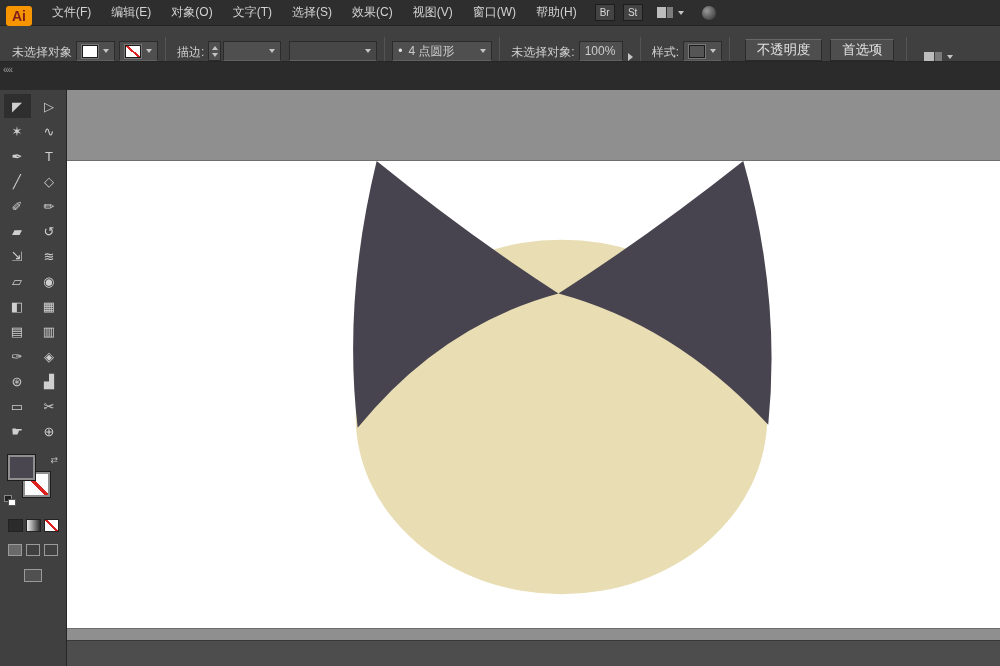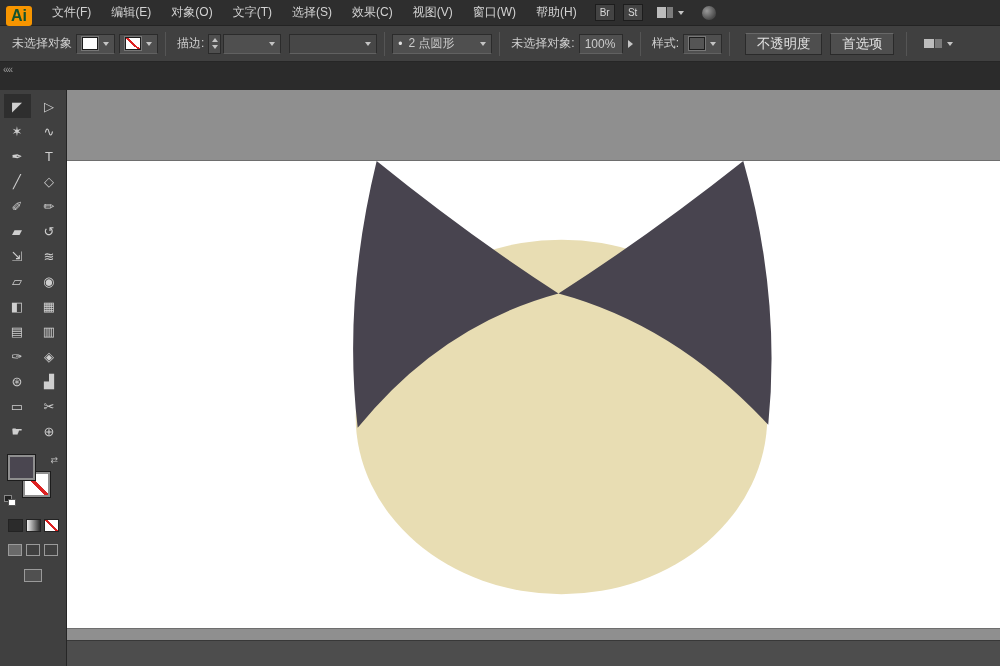--- a/index.html
+++ b/index.html
@@ -1,33 +1,33 @@
 <!DOCTYPE html>
 <html><head>
 <meta charset="utf-8">
 <style>
   * { margin:0; padding:0; box-sizing:border-box; }
   html,body { width:1000px; height:666px; overflow:hidden; }
   body { font-family:"Liberation Sans", sans-serif; background:#2e2e2e; color:#cccccc; font-size:12px; }
 
   
   .menubar { height:26px; background:#2e2e2e; display:flex; align-items:center; border-bottom:1px solid #232323; }
-  .logo { width:26px; height:20px; margin:7px 10px 0 6px; background:#f79500; color:#14532d; font-weight:bold;
-          display:flex; align-items:center; justify-content:center; border-radius:3px; font-size:16px; }
+  .logo { width:26px; height:20px; margin:7px 10px 0 6px; background:#f79500; color:#7f1d1d; font-weight:bold;
+          display:flex; align-items:center; justify-content:center; border-radius:3px; font-size:14px; }
   .menu-item { padding:0 10px; height:26px; display:flex; align-items:center; color:#d2d2d2; cursor:default; }
   .mbadge { min-width:20px; height:17px; padding:0 2px; background:#434343; border:1px solid #1d1d1d;
             color:#d8d8d8; font-size:10px; display:flex; align-items:center; justify-content:center; margin-left:8px; }
   .ws-icon { display:flex; align-items:center; margin-left:14px; }
   .ws-sq1 { width:9px; height:11px; background:#bdbdbd; }
   .ws-sq2 { width:6px; height:11px; background:#7c7c7c; margin-left:1px; }
   .sync-icon { width:14px; height:14px; border-radius:50%; margin-left:18px;
                background:radial-gradient(circle at 35% 35%, #9a9a9a, #4a4a4a 70%); }
 
   
-  .controlbar { height:36px; background:#404040; border-bottom:1px solid #262626; display:flex; align-items:center; padding:0 8px; }
+  .controlbar { height:36px; background:#404040; border-bottom:1px solid #262626; display:flex; align-items:flex-end; padding:0 8px; }
   .cb-sep { width:1px; height:24px; background:#2c2c2c; border-right:1px solid #555; margin:0 7px; }
   .cb-label { color:#cfcfcf; margin:0 4px; white-space:nowrap; }
   .dd { height:20px; background:#4f4f4f; border:1px solid #2b2b2b; border-bottom-color:#616161;
         display:flex; align-items:center; padding:0 5px; cursor:default; }
   .dd.disabled { background:#474747; }
   .chev { width:0; height:0; border-left:3px solid transparent; border-right:3px solid transparent;
           border-top:4px solid #c4c4c4; margin-left:5px; flex:0 0 auto; }
   .chev-r { width:0; height:0; border-top:4px solid transparent; border-bottom:4px solid transparent;
             border-left:5px solid #c4c4c4; margin-left:5px; }
   .swatch { width:16px; height:13px; background:#ffffff; border:1px solid #1c1c1c; box-shadow:0 0 0 1px #777; }
@@ -129,21 +129,21 @@
   </span>
   <span class="dd" style="width:58px; justify-content:flex-end;">
     <span class="chev"></span>
   </span>
   <span class="dd disabled" style="width:88px; justify-content:flex-end; margin-left:8px;">
     <span class="chev"></span>
   </span>
   <span class="cb-sep"></span>
   <span class="dd" style="width:100px;">
     <span class="bullet">•</span>
-    <span>2 点圆形</span>
+    <span>4 点圆形</span>
     <span class="chev" style="margin-left:auto;"></span>
   </span>
   <span class="cb-sep"></span>
   <span class="cb-label">未选择对象:</span>
   <span class="dd" style="width:44px;">
     <span>100%</span>
   </span>
   <span class="chev-r"></span>
   <span class="cb-sep"></span>
   <span class="cb-label">样式:</span>

